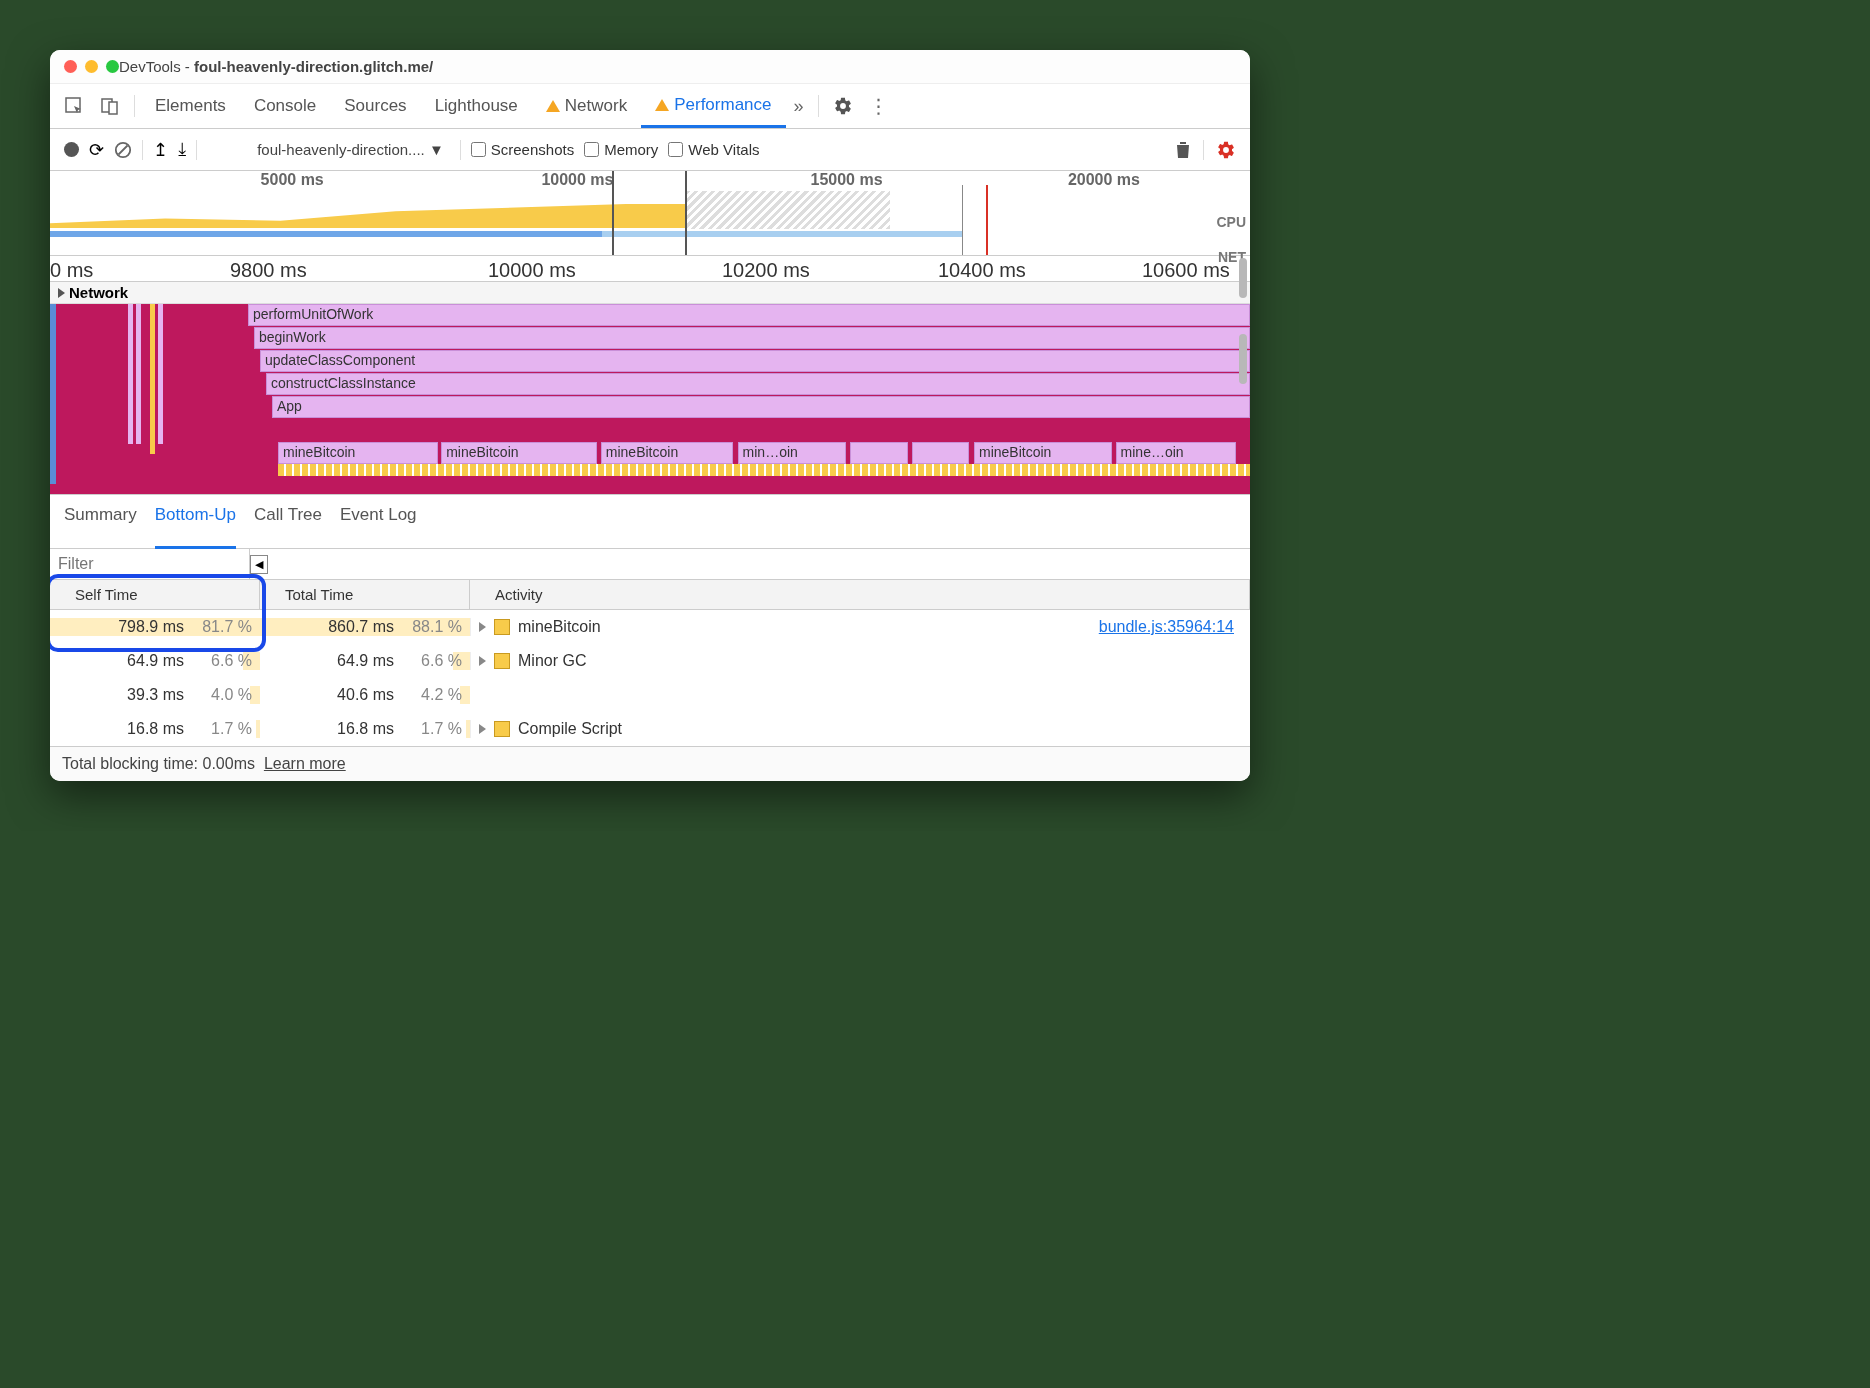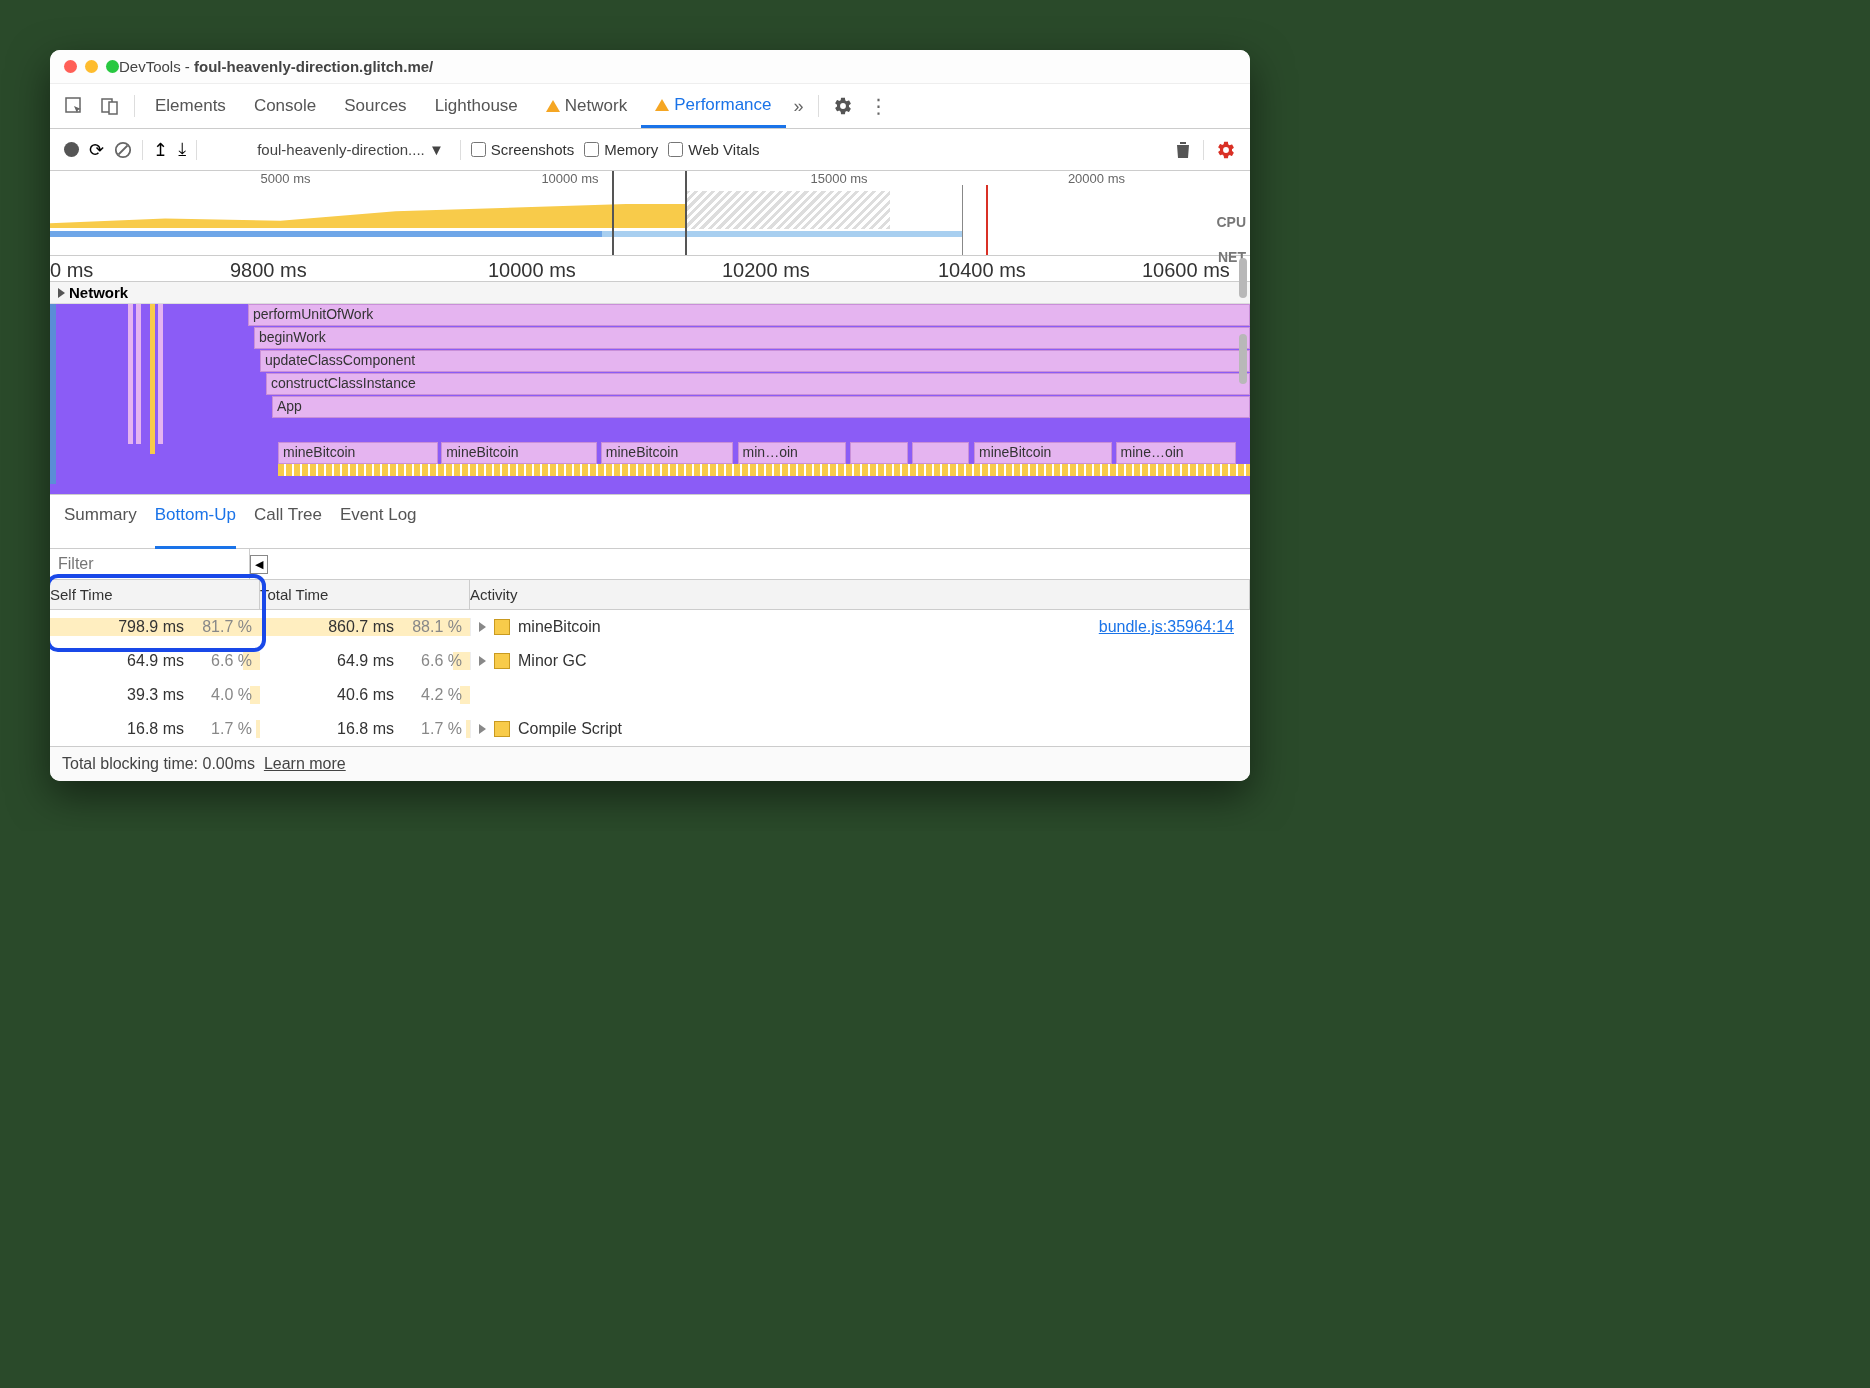--- a/index.html
+++ b/index.html
@@ -18,48 +18,48 @@
 .tab.active { color: #1a73e8; border-bottom: 3px solid #1a73e8; margin-bottom: -1px; }
 .warn-ico { display:inline-block; width:0; height:0; border-left:7px solid transparent; border-right:7px solid transparent; border-bottom:12px solid #f5a623; position:relative; }
 .toolbar { display: flex; align-items: center; gap: 10px; padding: 8px 14px; border-bottom: 1px solid #ccc; }
 .circle-rec { width:15px; height:15px; border-radius:50%; background:#555; }
 .dropdown { font-size:15px; color:#444; padding: 4px 6px; margin-left: 44px; }
 .checkbox { display:flex; align-items:center; gap:5px; font-size:15px; color:#333; }
 .checkbox input { width:15px; height:15px; }
 .right-icons { margin-left:auto; display:flex; gap:12px; align-items:center; }
 .gear-red { color:#d93025; }
 .overview { position:relative; height:85px; border-bottom:1px solid #ccc; background:#fff; }
-.ov-ticks { position:absolute; top:0; left:0; right:30px; height:14px; font-size:13px; color:#666; }
+.ov-ticks { position:absolute; top:0; left:0; right:30px; height:14px; font-size:16px; color:#666;font-weight:bold; }
 .ov-tick { position:absolute; top:0; }
 .ov-label { position:absolute; right:4px; font-size:14px; font-weight:600; color:#777;margin-top:13px; }
 .ov-cpu { top:30px; } .ov-net { top:65px; }
 .ov-bar-yellow { position:absolute; top:33px; height:24px; background:#f8cb4a; }
 .ov-bar-blue { position:absolute; top:60px; height:6px; background:#6ea6e8; }
 .ov-stripe { position:absolute; top:20px; height:38px; background: repeating-linear-gradient(135deg,#ddd,#ddd 3px,#fff 3px,#fff 6px); }
 .ov-sel { position:absolute; top:0; bottom:0; border-left:2px solid #555; border-right:2px solid #555; }
 .ruler { position:relative; height:26px; border-bottom:1px solid #ccc; font-size:20px; color:#333; }
 .ruler .rtick { position:absolute; top:3px; }
 .scrollbar { position:absolute; right:3px; top:2px; width:8px; height:40px; background:#b8b8b8; border-radius:4px; }
 .flame-section { position:relative; border-bottom:1px solid #ccc; }
 .network-row { padding:2px 8px; font-size:15px; background:#f5f5f5; border-bottom:1px solid #ddd; }
 .network-row .tri { display:inline-block; width:0; height:0; border-top:5px solid transparent; border-bottom:5px solid transparent; border-left:7px solid #555; margin-right:4px; }
-.flame { position:relative; height:190px; background:#8b5cf6; overflow:hidden; }
+.flame { position:relative; height:190px; background:#be185d; overflow:hidden; }
 .flame-bar { position:absolute; height:22px; font-size:14px; padding:1px 4px; white-space:nowrap; overflow:hidden; background:#e5b4f0; border:1px solid #c98fd8; color:#333; }
 .flame-yellow-strip { position:absolute; height:12px; background: repeating-linear-gradient(90deg,#f8cb4a,#f8cb4a 6px,#fff 6px,#fff 8px); }
 .flame-left-blue { position:absolute; left:0; top:0; width:6px; height:180px; background:#5b8dd6; }
 .flame-left-thin { position:absolute; width:5px; background:#e5b4f0; top:0; height:140px; }
 .subtabs { display:flex; gap:18px; padding:10px 14px; border-bottom:1px solid #ccc; font-size:17px; color:#555; }
 .subtab.active { color:#1a73e8; border-bottom:3px solid #1a73e8; margin-bottom:-11px; padding-bottom:21px; }
 .filter-row { display:flex; align-items:center; border-bottom:1px solid #ccc; }
 .filter-input { width:200px; padding:6px 8px; font-size:16px; border:none; border-right:1px solid #ccc; outline:none; color:#666; }
 .grouping { padding:6px 12px; font-size:16px; color:#444; flex:1; }
 .tri-down { display:inline-block; width:0; height:0; border-left:6px solid transparent; border-right:6px solid transparent; border-top:7px solid #666; margin-left:100px; }
 .collapse-icon { margin-right:10px; border:1px solid #888; padding:2px 4px; font-size:11px; }
 .table-head { display:flex; border-bottom:1px solid #ccc; font-size:15px; color:#333; background:#f3f3f3; }
-.th { padding:6px 0; border-right:1px solid #ccc; }
+.th { padding:6px 25px; border-right:1px solid #ccc; }
 .th-self { width:210px; } .th-total { width:210px; } .th-act { flex:1; }
 .highlight-box { border:4px solid #1948e8; border-radius:12px; position:absolute; }
 .table-rows { font-size:16px; color:#333; position:relative; }
 .trow { display:flex; align-items:center; height:34px; }
 .col-self { width:210px; text-align:right; padding-right:8px; display:flex; justify-content:flex-end; gap:8px; position:relative; }
 .col-total { width:210px; text-align:right; padding-right:8px; display:flex; justify-content:flex-end; gap:8px; position:relative; }
 .bar-bg { position:absolute; right:0; top:0; bottom:0; background:#ffeec0; z-index:0; }
 .col-self span, .col-total span { position:relative; z-index:1; }
 .pct { color:#888; width:60px; text-align:right; }
 .col-act { flex:1; display:flex; align-items:center; gap:8px; padding-left:8px; border-left:1px solid #eee; }

